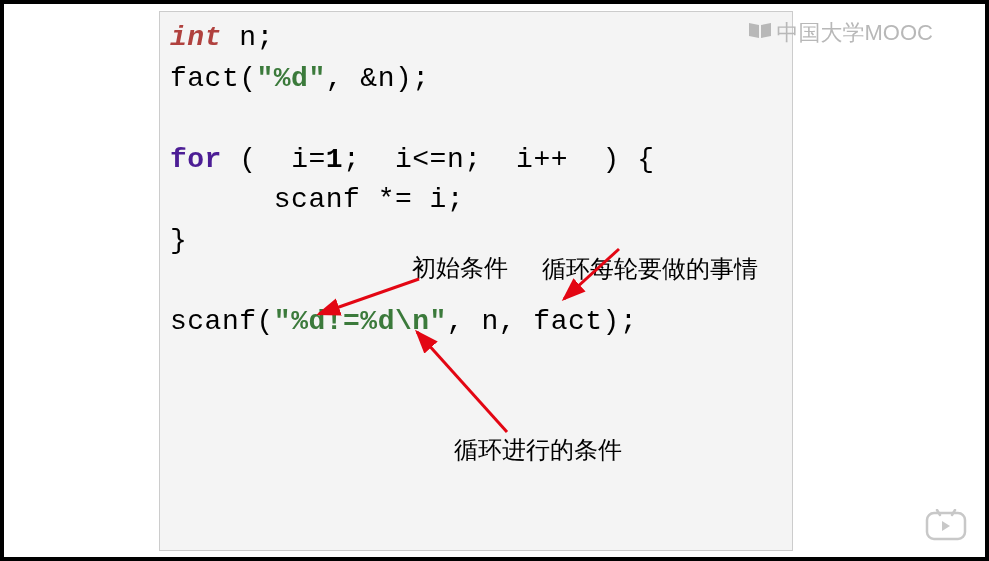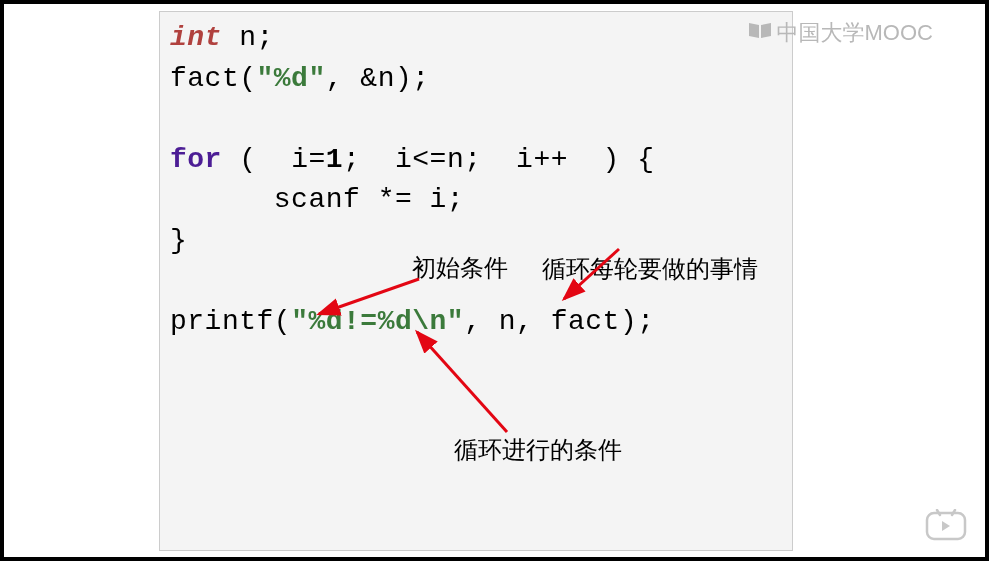--- a/index.html
+++ b/index.html
@@ -87,21 +87,21 @@
 
 <div class="code-container">
   <div class="code-line"><span class="kw-type">int</span><span> n;</span></div>
   <div class="code-line"></div>
   <div class="code-line"><span>fact(</span><span class="str">"%d"</span><span>, &amp;n);</span></div>
   <div class="code-line">&nbsp;</div>
   <div class="code-line"><span class="kw-for">for</span><span> (  i=</span><span class="num">1</span><span>;  i&lt;=n;  i++  ) {</span></div>
   <div class="code-line">      scanf *= i;</div>
   <div class="code-line">}</div>
   <div class="code-line">&nbsp;</div>
-  <div class="code-line"><span>printf(</span><span class="str">"%d!=%d\n"</span><span>, n, fact);</span></div>
+  <div class="code-line"><span>scanf(</span><span class="str">"%d!=%d\n"</span><span>, n, fact);</span></div>
 </div>
 
 <div class="annotation" style="left:408px; top:248px;text-align:center;">初始条件</div>
 <div class="annotation" style="left:538px; top:213px;margin-top:36px;">循环每轮要做的事情</div>
 <div class="annotation" style="left:450px; top:430px;font-family:Liberation Serif, serif;">循环进行的条件</div>
 
 <svg class="arrow-svg" style="left:300px; top:270px;" width="130" height="50">
   <defs>
     <marker id="ah1" markerWidth="10" markerHeight="10" refX="7" refY="3" orient="auto" markerUnits="strokeWidth">
       <path d="M0,0 L8,3 L0,6 Z" fill="#e30613"></path>

